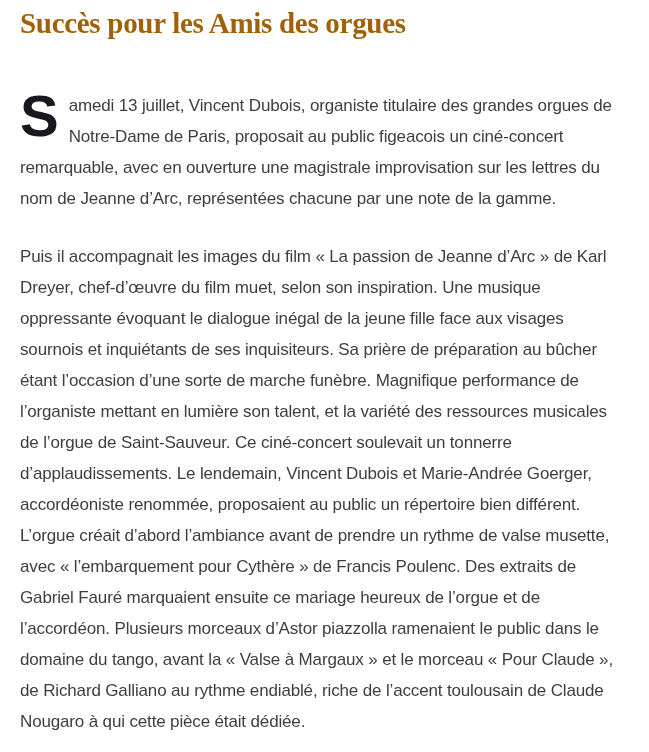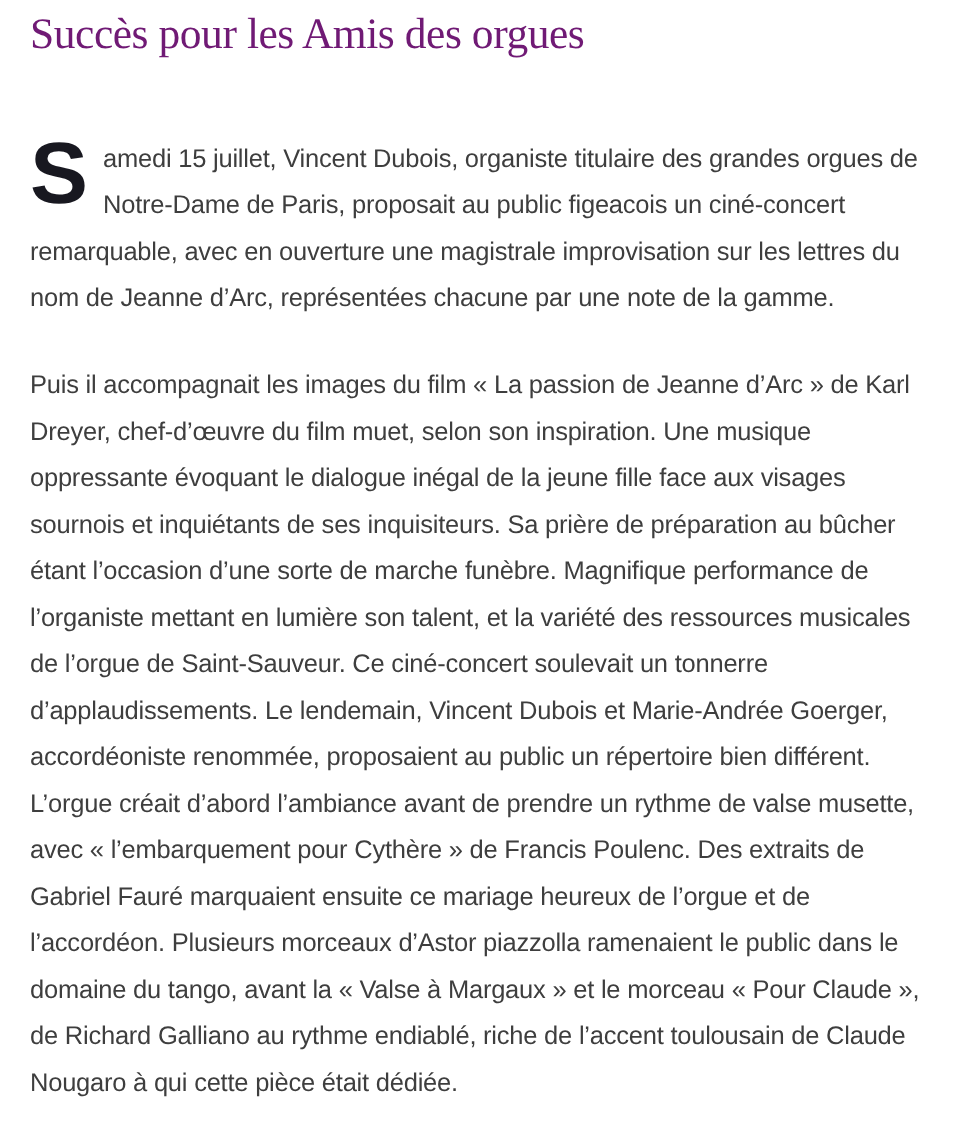--- a/index.html
+++ b/index.html
@@ -14,25 +14,25 @@
     font-family: "Liberation Sans", sans-serif;
   }
   .article {
     box-sizing: border-box;
     width: 649px;
     padding: 6px 21px 0 20px;
   }
   .article-title {
     margin: 0 0 50px 0;
     font-family: "Liberation Serif", "DejaVu Serif", serif;
-    font-weight: 400;
+    font-weight: 700;
     font-size: 29px;
     line-height: 34px;
     letter-spacing: -0.3px;
-    color: #701a75;
+    color: #a16207;
   }
   .article-body p {
     margin: 0 0 27px 0;
     font-size: 17px;
     line-height: 31px;
     letter-spacing: -0.15px;
     color: #3e3e3e;
     text-align: left;
   }
   .dropcap {
@@ -46,17 +46,17 @@
   }
 </style>
 </head>
 <body>
 
 <div class="article">
   <h1 class="article-title">Succès pour les Amis des orgues</h1>
 
   <div class="article-body">
     <p>
-      <span class="dropcap">S</span><span>amedi 15 juillet, Vincent Dubois, organiste titulaire des grandes orgues de Notre-Dame de Paris, proposait au public figeacois un ciné-concert remarquable, avec en ouverture une magistrale improvisation sur les lettres du nom de Jeanne d’Arc, représentées chacune par une note de la gamme.</span>
+      <span class="dropcap">S</span><span>amedi 13 juillet, Vincent Dubois, organiste titulaire des grandes orgues de Notre-Dame de Paris, proposait au public figeacois un ciné-concert remarquable, avec en ouverture une magistrale improvisation sur les lettres du nom de Jeanne d’Arc, représentées chacune par une note de la gamme.</span>
     </p>
     <p>Puis il accompagnait les images du film « La passion de Jeanne d’Arc » de Karl Dreyer, chef-d’œuvre du film muet, selon son inspiration. Une musique oppressante évoquant le dialogue inégal de la jeune fille face aux visages sournois et inquiétants de ses inquisiteurs. Sa prière de préparation au bûcher étant l’occasion d’une sorte de marche funèbre. Magnifique performance de l’organiste mettant en lumière son talent, et la variété des ressources musicales de l’orgue de Saint-Sauveur. Ce ciné-concert soulevait un tonnerre d’applaudissements. Le lendemain, Vincent Dubois et Marie-Andrée Goerger, accordéoniste renommée, proposaient au public un répertoire bien différent. L’orgue créait d’abord l’ambiance avant de prendre un rythme de valse musette, avec « l’embarquement pour Cythère » de Francis Poulenc. Des extraits de Gabriel Fauré marquaient ensuite ce mariage heureux de l’orgue et de l’accordéon. Plusieurs morceaux d’Astor piazzolla ramenaient le public dans le domaine du tango, avant la « Valse à Margaux » et le morceau « Pour Claude », de Richard Galliano au rythme endiablé, riche de l’accent toulousain de Claude Nougaro à qui cette pièce était dédiée.</p>
   </div>
 </div>
 
 </body></html>

